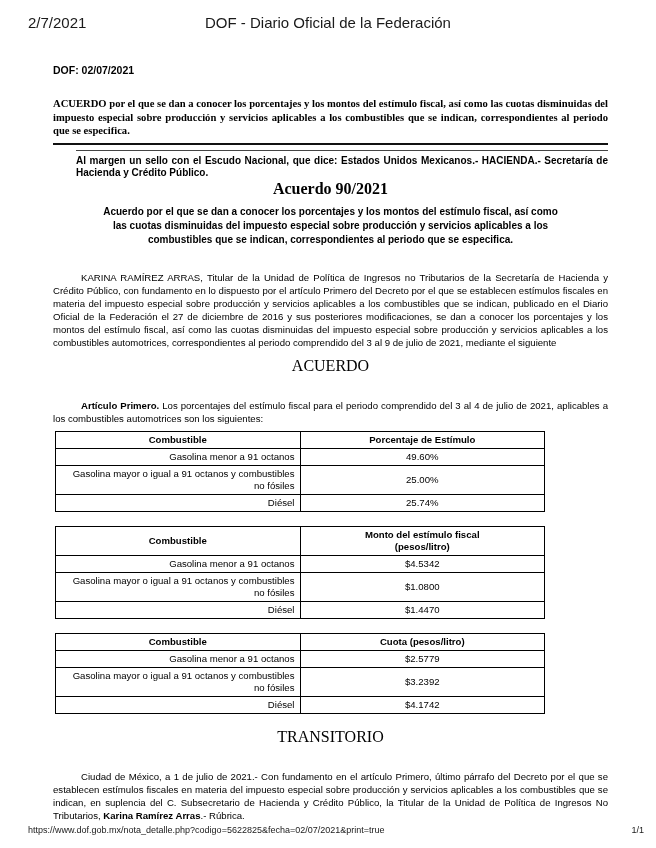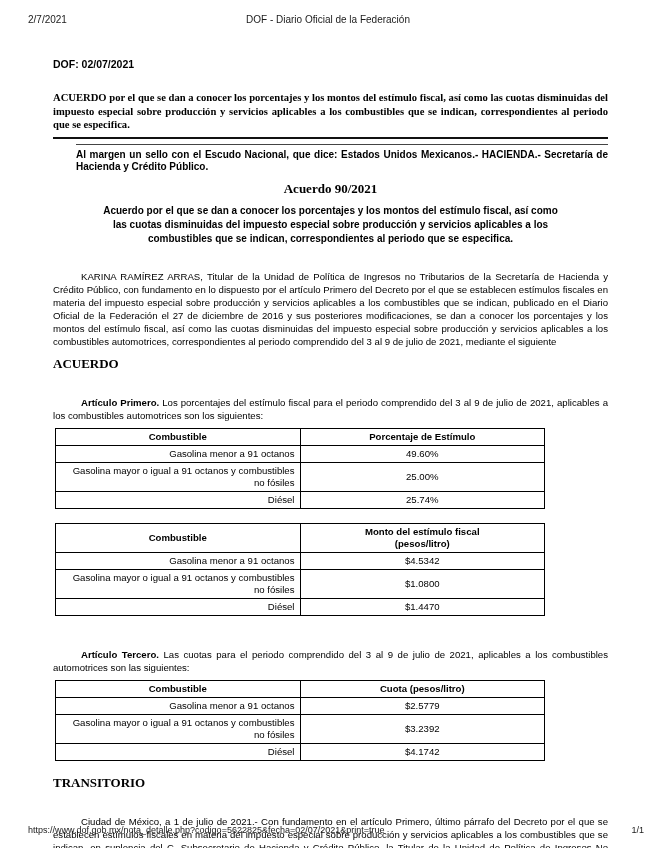--- a/index.html
+++ b/index.html
@@ -12,21 +12,21 @@
     height: 848px;
     background: #fff;
     overflow: hidden;
   }
 
   
   .print-header {
     display: flex;
     align-items: baseline;
     padding: 14px 28px 0 28px;
-    font-size: 10px;
+    font-size: 15px;
     color: #1a1a1a;
     gap: 26px;
   }
   .print-header .left { flex: 1; text-align: left; }
   .print-header .center { flex: 2; text-align: center; }
   .print-header .right { flex: 1; }
 
   .content { margin: 0 48px 0 53px; }
 
   .dof-date {
@@ -51,25 +51,24 @@
     margin-top: 5px;
     padding-top: 4px;
     font-weight: bold;
     font-size: 10px;
     line-height: 12.5px;
     text-align: justify;
     margin-left: 23px;
   }
 
   .acuerdo-number {
-    margin-top: 7px;
     text-align: center;
     font-family: "Liberation Serif", serif;
     font-weight: bold;
-    font-size: 13px;
+    font-size: 16px;
   }
 
   .acuerdo-title {
     margin: 7px 42px 0 42px;
     text-align: center;
     font-weight: bold;
     font-size: 10px;
     line-height: 14px;
   }
 
@@ -77,24 +76,24 @@
     margin-top: 24px;
     font-size: 9.6px;
     line-height: 13px;
     text-align: justify;
     text-indent: 28px;
   }
   .para .lead { font-weight: bold; }
 
   .serif-heading {
     margin-top: 8px;
-    text-align: left;
+    text-align: center;
     font-family: "Liberation Serif", serif;
-    font-weight: bold;
-    font-size: 13px;
+    font-weight: normal;
+    font-size: 16px;
   }
 
   table.dof-table {
     border-collapse: collapse;
     width: 490px;
     margin: 6px 0 4px 2px;
     border: 1.5px solid #000;
     font-size: 9.6px;
   }
   table.dof-table th, table.dof-table td {
@@ -144,21 +143,21 @@
     <div class="margin-note">Al margen un sello con el Escudo Nacional, que dice: Estados Unidos Mexicanos.- HACIENDA.- Secretaría de Hacienda y Crédito Público.</div>
 
     <div class="acuerdo-number">Acuerdo 90/2021</div>
 
     <div class="acuerdo-title">Acuerdo por el que se dan a conocer los porcentajes y los montos del estímulo fiscal, así como las cuotas disminuidas del impuesto especial sobre producción y servicios aplicables a los combustibles que se indican, correspondientes al periodo que se especifica.</div>
 
     <p class="para">KARINA RAMÍREZ ARRAS, Titular de la Unidad de Política de Ingresos no Tributarios de la Secretaría de Hacienda y Crédito Público, con fundamento en lo dispuesto por el artículo Primero del Decreto por el que se establecen estímulos fiscales en materia del impuesto especial sobre producción y servicios aplicables a los combustibles que se indican, publicado en el Diario Oficial de la Federación el 27 de diciembre de 2016 y sus posteriores modificaciones, se dan a conocer los porcentajes y los montos del estímulo fiscal, así como las cuotas disminuidas del impuesto especial sobre producción y servicios aplicables a los combustibles automotrices, correspondientes al periodo comprendido del 3 al 9 de julio de 2021, mediante el siguiente</p>
 
     <div class="serif-heading">ACUERDO</div>
 
-    <p class="para"><span class="lead">Artículo Primero.</span><span> Los porcentajes del estímulo fiscal para el periodo comprendido del 3 al 9 de julio de 2021, aplicables a los combustibles automotrices son los siguientes:</span></p>
+    <p class="para"><span class="lead">Artículo Primero.</span><span> Los porcentajes del estímulo fiscal para el periodo comprendido del 3 al 4 de julio de 2021, aplicables a los combustibles automotrices son los siguientes:</span></p>
 
     <table class="dof-table">
       <thead>
         <tr>
           <th>Combustible</th>
           <th>Porcentaje de Estímulo</th>
         </tr>
       </thead>
       <tbody>
         <tr>
@@ -198,21 +197,20 @@
         </tr>
         <tr>
           <td class="fuel">Diésel</td>
           <td class="value">$1.4470</td>
         </tr>
       </tbody>
     </table>
 
     <div class="spacer-sm"></div>
 
-    <p class="para"><span class="lead">Artículo Tercero.</span><span> Las cuotas para el periodo comprendido del 3 al 9 de julio de 2021, aplicables a los combustibles automotrices son las siguientes:</span></p>
 
     <table class="dof-table">
       <thead>
         <tr>
           <th>Combustible</th>
           <th>Cuota (pesos/litro)</th>
         </tr>
       </thead>
       <tbody>
         <tr>

